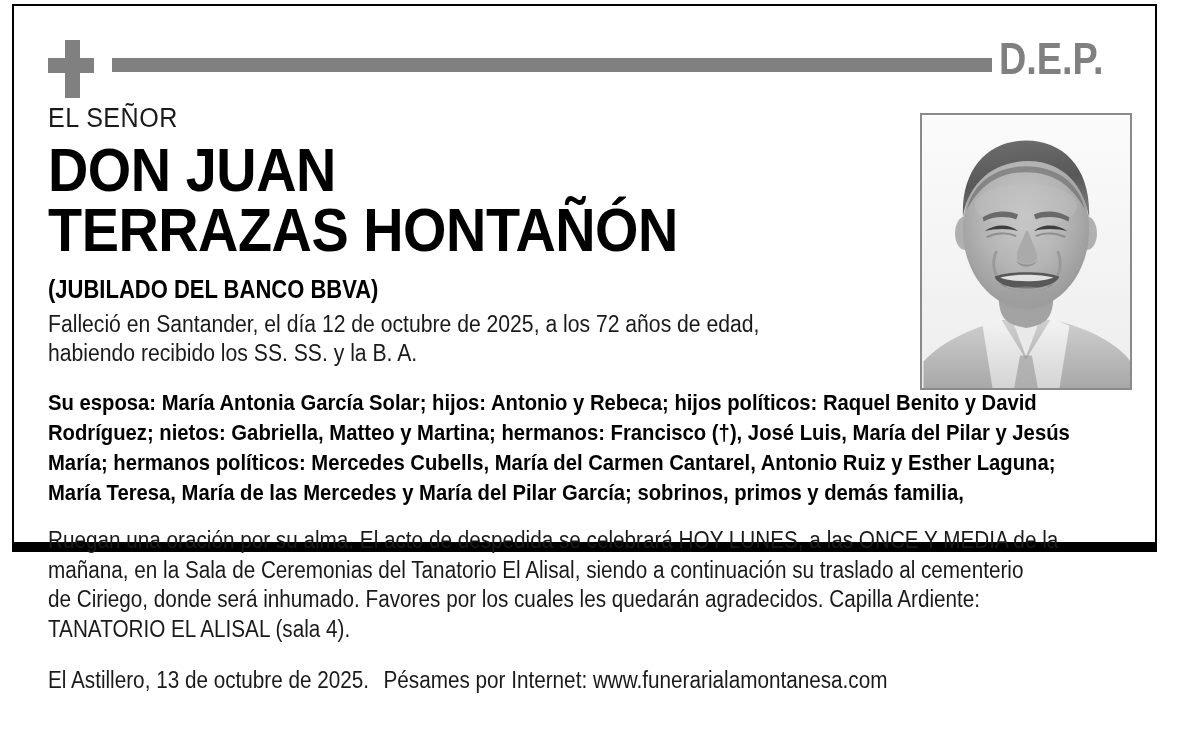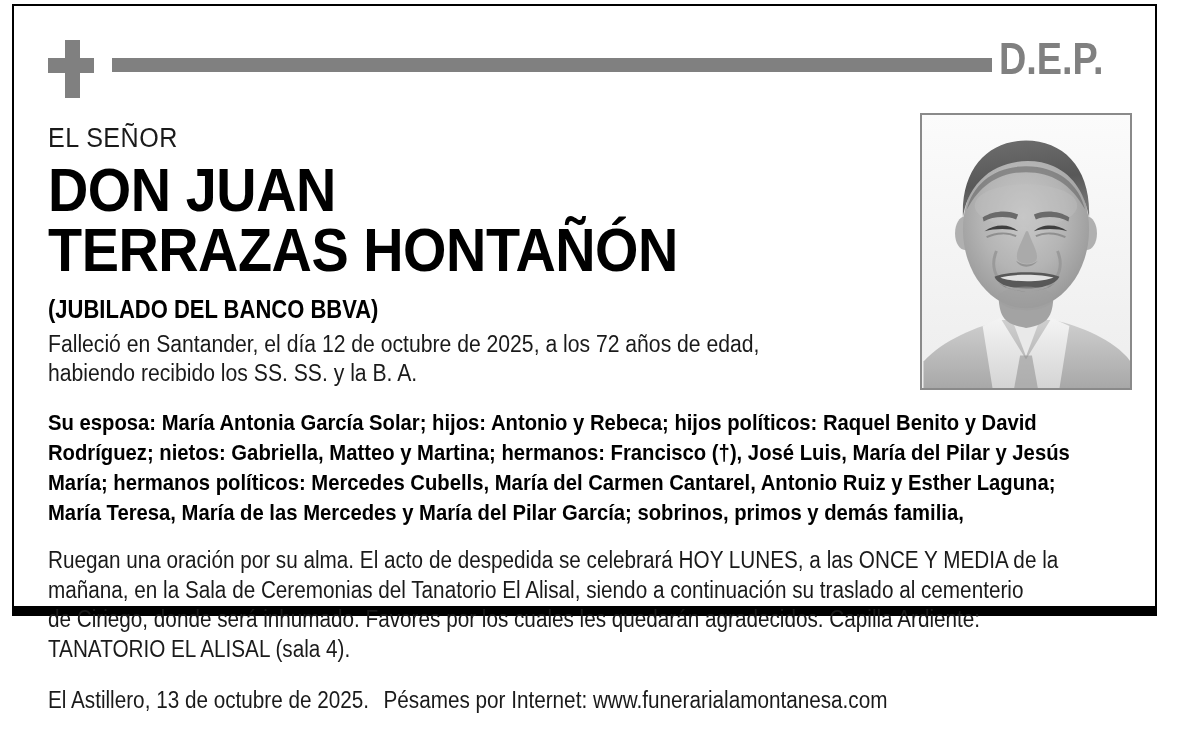--- a/index.html
+++ b/index.html
@@ -13,21 +13,21 @@
     font-family: "Liberation Sans", sans-serif;
     overflow: hidden;
   }
 
   
   .notice {
     position: absolute;
     left: 12px;
     top: 4px;
     width: 1145px;
-    height: 612px;
+    height: 548px;
     border: 2px solid #000000;
     border-bottom-width: 10px;
     box-sizing: border-box;
     background: #ffffff;
   }
 
   .inner {
     position: relative;
     width: 100%;
     height: 100%;
@@ -92,21 +92,20 @@
   
   .content {
     position: absolute;
     left: 34px;
     top: 98px;
     width: 1075px;
   }
 
   .text-col {
     width: 862px;
-    margin-top: 20px;
   }
 
   .pretitle {
     font-family: "Liberation Sans Narrow", "Liberation Sans", sans-serif;
     font-size: 27px;
     font-weight: normal;
     color: #1a1a1a;
     letter-spacing: 0.5px;
     transform: scaleX(0.93);
     transform-origin: left center;

